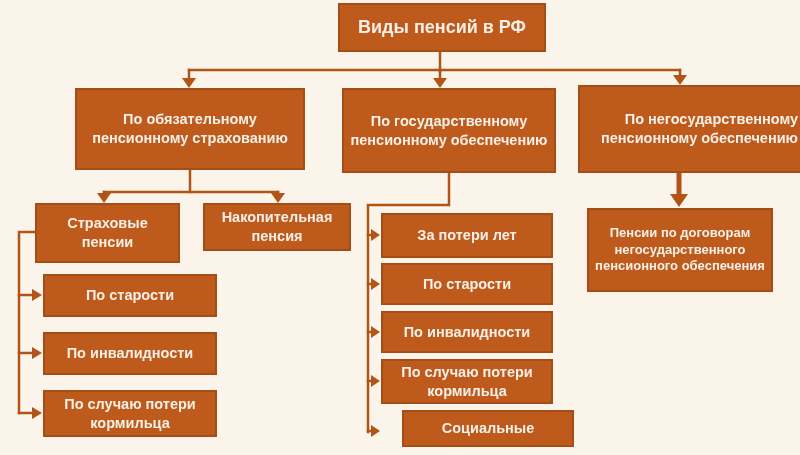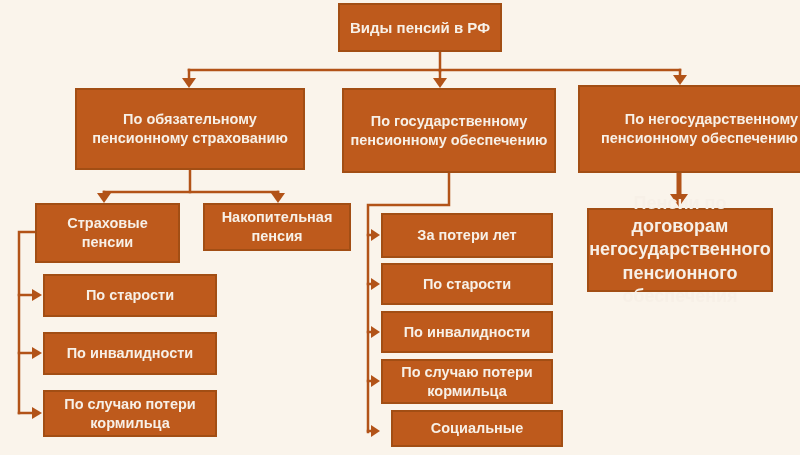--- a/index.html
+++ b/index.html
@@ -43,35 +43,35 @@
     justify-content: center;
     text-align: center;
     background: var(--box-fill);
     border: 2px solid var(--box-border);
     color: var(--text);
     font-weight: bold;
     font-size: 14.5px;
     line-height: 1.28;
     padding: 2px 6px;
   }
-  .b-root { left: 338px; top: 3px;   width: 164px; height: 49px; font-size: 15px; }
+  .b-root { left: 338px; top: 3px;   width: 208px; height: 49px; font-size: 18px; }
   .b-m1   { left: 75px;  top: 88px;  width: 230px; height: 82px; }
   .b-m2   { left: 342px; top: 88px;  width: 214px; height: 85px; }
   .b-m3   { left: 578px; top: 85px;  width: 228px; height: 88px; text-align: right; }
   .b-ins  { left: 35px;  top: 203px; width: 145px; height: 60px; }
   .b-fun  { left: 203px; top: 203px; width: 148px; height: 48px; }
   .b-l1   { left: 43px;  top: 274px; width: 174px; height: 43px; }
   .b-l2   { left: 43px;  top: 332px; width: 174px; height: 43px; }
   .b-l3   { left: 43px;  top: 390px; width: 174px; height: 47px; }
   .b-c1   { left: 381px; top: 213px; width: 172px; height: 45px; }
   .b-c2   { left: 381px; top: 263px; width: 172px; height: 42px; }
   .b-c3   { left: 381px; top: 311px; width: 172px; height: 42px; }
   .b-c4   { left: 381px; top: 359px; width: 172px; height: 45px; }
-  .b-c5   { left: 391px; top: 410px; width: 172px; height: 37px; }
-  .b-r1   { left: 587px; top: 208px; width: 186px; height: 84px; font-size: 18px; }
+  .b-c5   { left: 402px; top: 410px; width: 172px; height: 37px; }
+  .b-r1   { left: 587px; top: 208px; width: 186px; height: 84px; font-size: 13px; }
 </style>
 </head>
 <body>
 
 <div class="stage">
 
   <svg class="connectors" viewBox="0 0 800 455" xmlns="http://www.w3.org/2000/svg">
 
     <g>
       <line x1="440" y1="52" x2="440" y2="71"></line>

